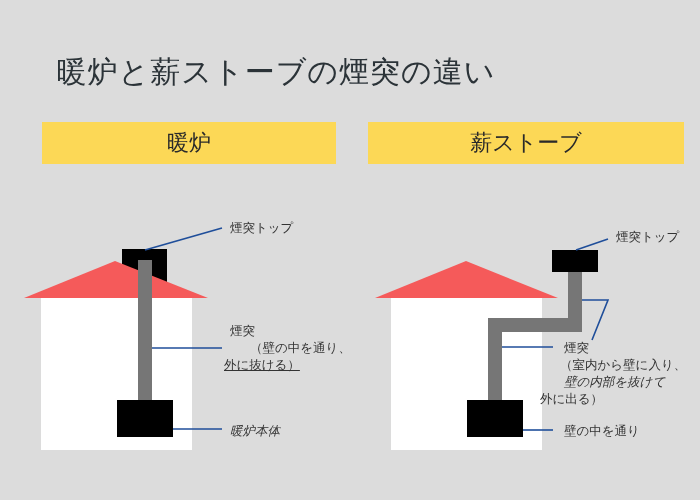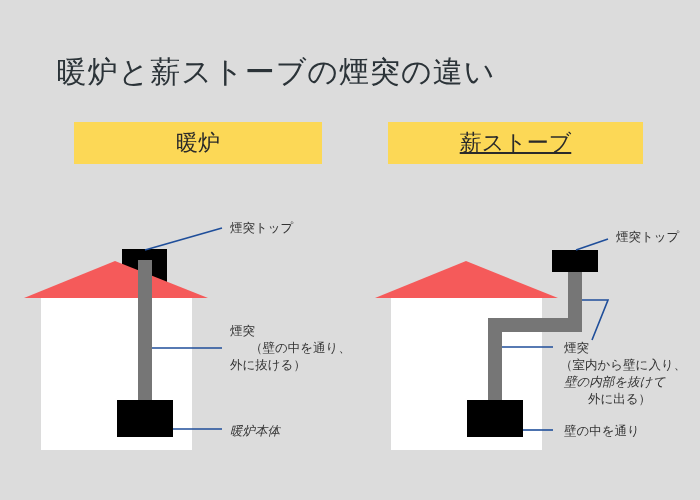--- a/index.html
+++ b/index.html
@@ -9,22 +9,22 @@
   }
   .title {
     position: absolute; left: 0; top: 52px; width: 552px; text-align: center;
     font-size: 30px; font-weight: 400; letter-spacing: 1px; color: #2b3338;
   }
   .header-box {
     position: absolute; top: 122px; height: 42px; background: #fcd856;
     display: flex; align-items: center; justify-content: center;
     font-size: 22px; color: #2a2a2a;
   }
-  .header-left { left: 42px; width: 248px; margin-left: 32px; }
-  .header-right { left: 388px; width: 255px; text-decoration: underline; }
+  .header-left { left: 42px; width: 294px; }
+  .header-right { left: 368px; width: 316px; }
   svg.diagram { position: absolute; left: 0; top: 0; }
   .label {
     position: absolute; font-size: 12.5px; line-height: 17px; color: #333;
     white-space: pre;
   }
 </style>
 </head>
 <body>
 
 <div class="title">暖炉と薪ストーブの煙突の違い</div>
@@ -60,21 +60,21 @@
     <line x1="576" y1="250" x2="608" y2="239" stroke="#1f4e9a" stroke-width="1.6"></line>
     <polyline points="582,300 608,300 592,340" fill="none" stroke="#1f4e9a" stroke-width="1.6"></polyline>
     <line x1="502" y1="347" x2="553" y2="347" stroke="#1f4e9a" stroke-width="1.6"></line>
     <line x1="523" y1="430" x2="553" y2="430" stroke="#1f4e9a" stroke-width="1.6"></line>
   </g>
 </svg>
 
 <div class="label" style="left:230px; top:219px;">煙突トップ</div>
 <div class="label" style="left:230px; top:322px;">煙突</div>
 <div class="label" style="left:230px; top:339px;margin-left:20px;">（壁の中を通り、</div>
-<div class="label" style="left:230px; top:356px;">外に抜ける）</div>
+<div class="label" style="left:224px; top:356px;text-decoration:underline;">外に抜ける）</div>
 <div class="label" style="left:230px; top:422px;font-style:italic;">暖炉本体</div>
 
 <div class="label" style="left:616px; top:228px;">煙突トップ</div>
 <div class="label" style="left:564px; top:339px;">煙突</div>
 <div class="label" style="left:560px; top:356px;">（室内から壁に入り、</div>
 <div class="label" style="left:564px; top:373px;font-style:italic;">壁の内部を抜けて</div>
-<div class="label" style="left:588px; top:390px;">外に出る）</div>
+<div class="label" style="left:540px; top:390px;">外に出る）</div>
 <div class="label" style="left:564px; top:422px;">壁の中を通り</div>
 
 </body></html>

